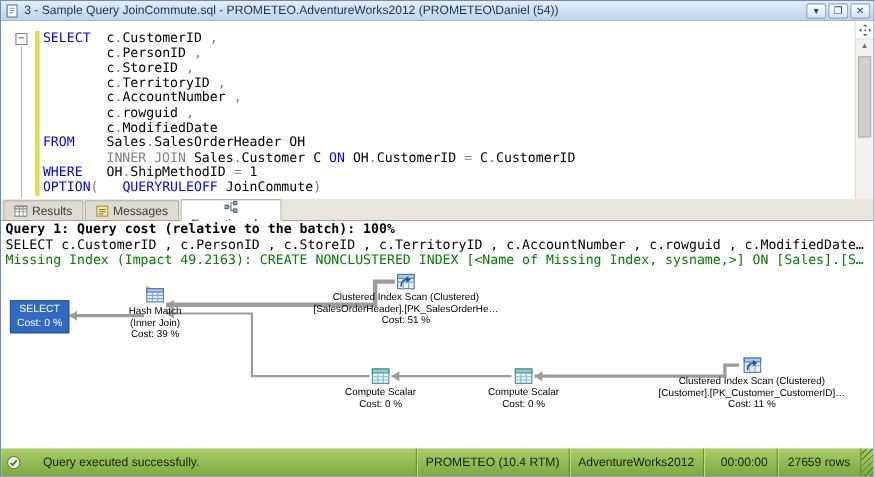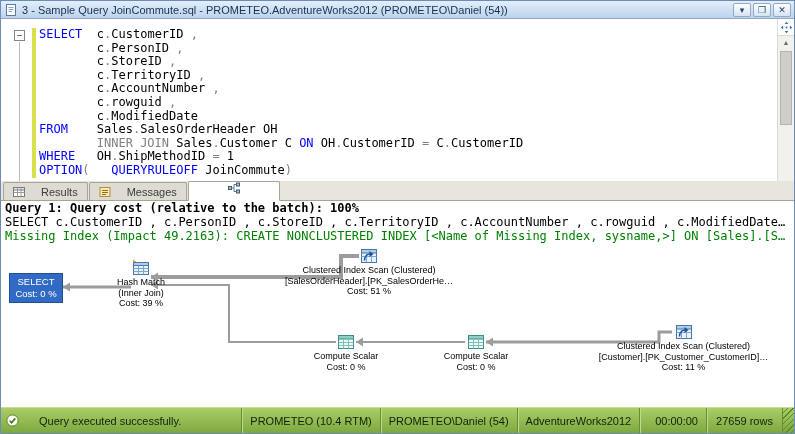--- a/index.html
+++ b/index.html
@@ -55,21 +55,21 @@
   .hscroll{flex:1;position:relative;background:#f2f1ee;display:flex;align-items:center;}
   .harrow{width:14px;text-align:center;font-size:8px;color:#6a6a6a;}
   .harrow.right{position:absolute;right:0;}
   .hthumb{position:absolute;left:14px;top:1px;bottom:1px;width:330px;background:#cfcec9;border:1px solid #b5b3ab;}
   
   .tabstrip{
     height:20px;flex:0 0 20px;background:#e8e5dd;display:flex;align-items:flex-end;
     padding-left:2px;border-bottom:1px solid #a5a39a;
   }
   .tab{
-    display:flex;align-items:center;gap:16px;padding:0 9px;height:18px;
+    display:flex;align-items:center;gap:4px;padding:0 9px;height:18px;
     background:#dedbd2;border:1px solid #a5a39a;border-bottom:none;
     font-size:11px;color:#3c3c3c;margin-right:1px;border-radius:2px 2px 0 0;
   }
   .tab.active{background:#fff;height:20px;margin-bottom:-1px;border-bottom:1px solid #fff;color:#000;flex-direction:column;}
   .tab-icon{width:12px;height:12px;flex:0 0 auto;}
   
   .plan{flex:1;position:relative;background:#fff;overflow:hidden;}
   .plan-line{
     font-family:"DejaVu Sans Mono","Liberation Mono",monospace;font-size:12px;line-height:14px;
     white-space:pre;overflow:hidden;padding-left:4px;color:#000;
@@ -252,21 +252,20 @@
       <span class="check">
         <svg viewBox="0 0 14 14" width="13" height="13">
             <circle cx="7" cy="7" r="6" fill="#fff" stroke="#54801f"></circle>
             <path d="M4 7.3l2 2.2 4-4.8" stroke="#3f7d14" stroke-width="1.8" fill="none"></path>
           </svg>
       </span>
       <span>Query executed successfully.</span>
     </div>
     <div class="segs">
         <div class="seg" style="min-width: 130px;">PROMETEO (10.4 RTM)</div>
-        <div class="seg" style="min-width: 126px;">PROMETEO\Daniel (54)</div>
         <div class="seg" style="min-width: 116px;">AdventureWorks2012</div>
         <div class="seg" style="min-width: 62px; padding-left: 15px;">00:00:00</div>
         <div class="seg" style="min-width: 76px;">27659 rows</div>
       </div>
     <div class="grip"></div>
   </div>
 
 </div>
 
 </body></html>

